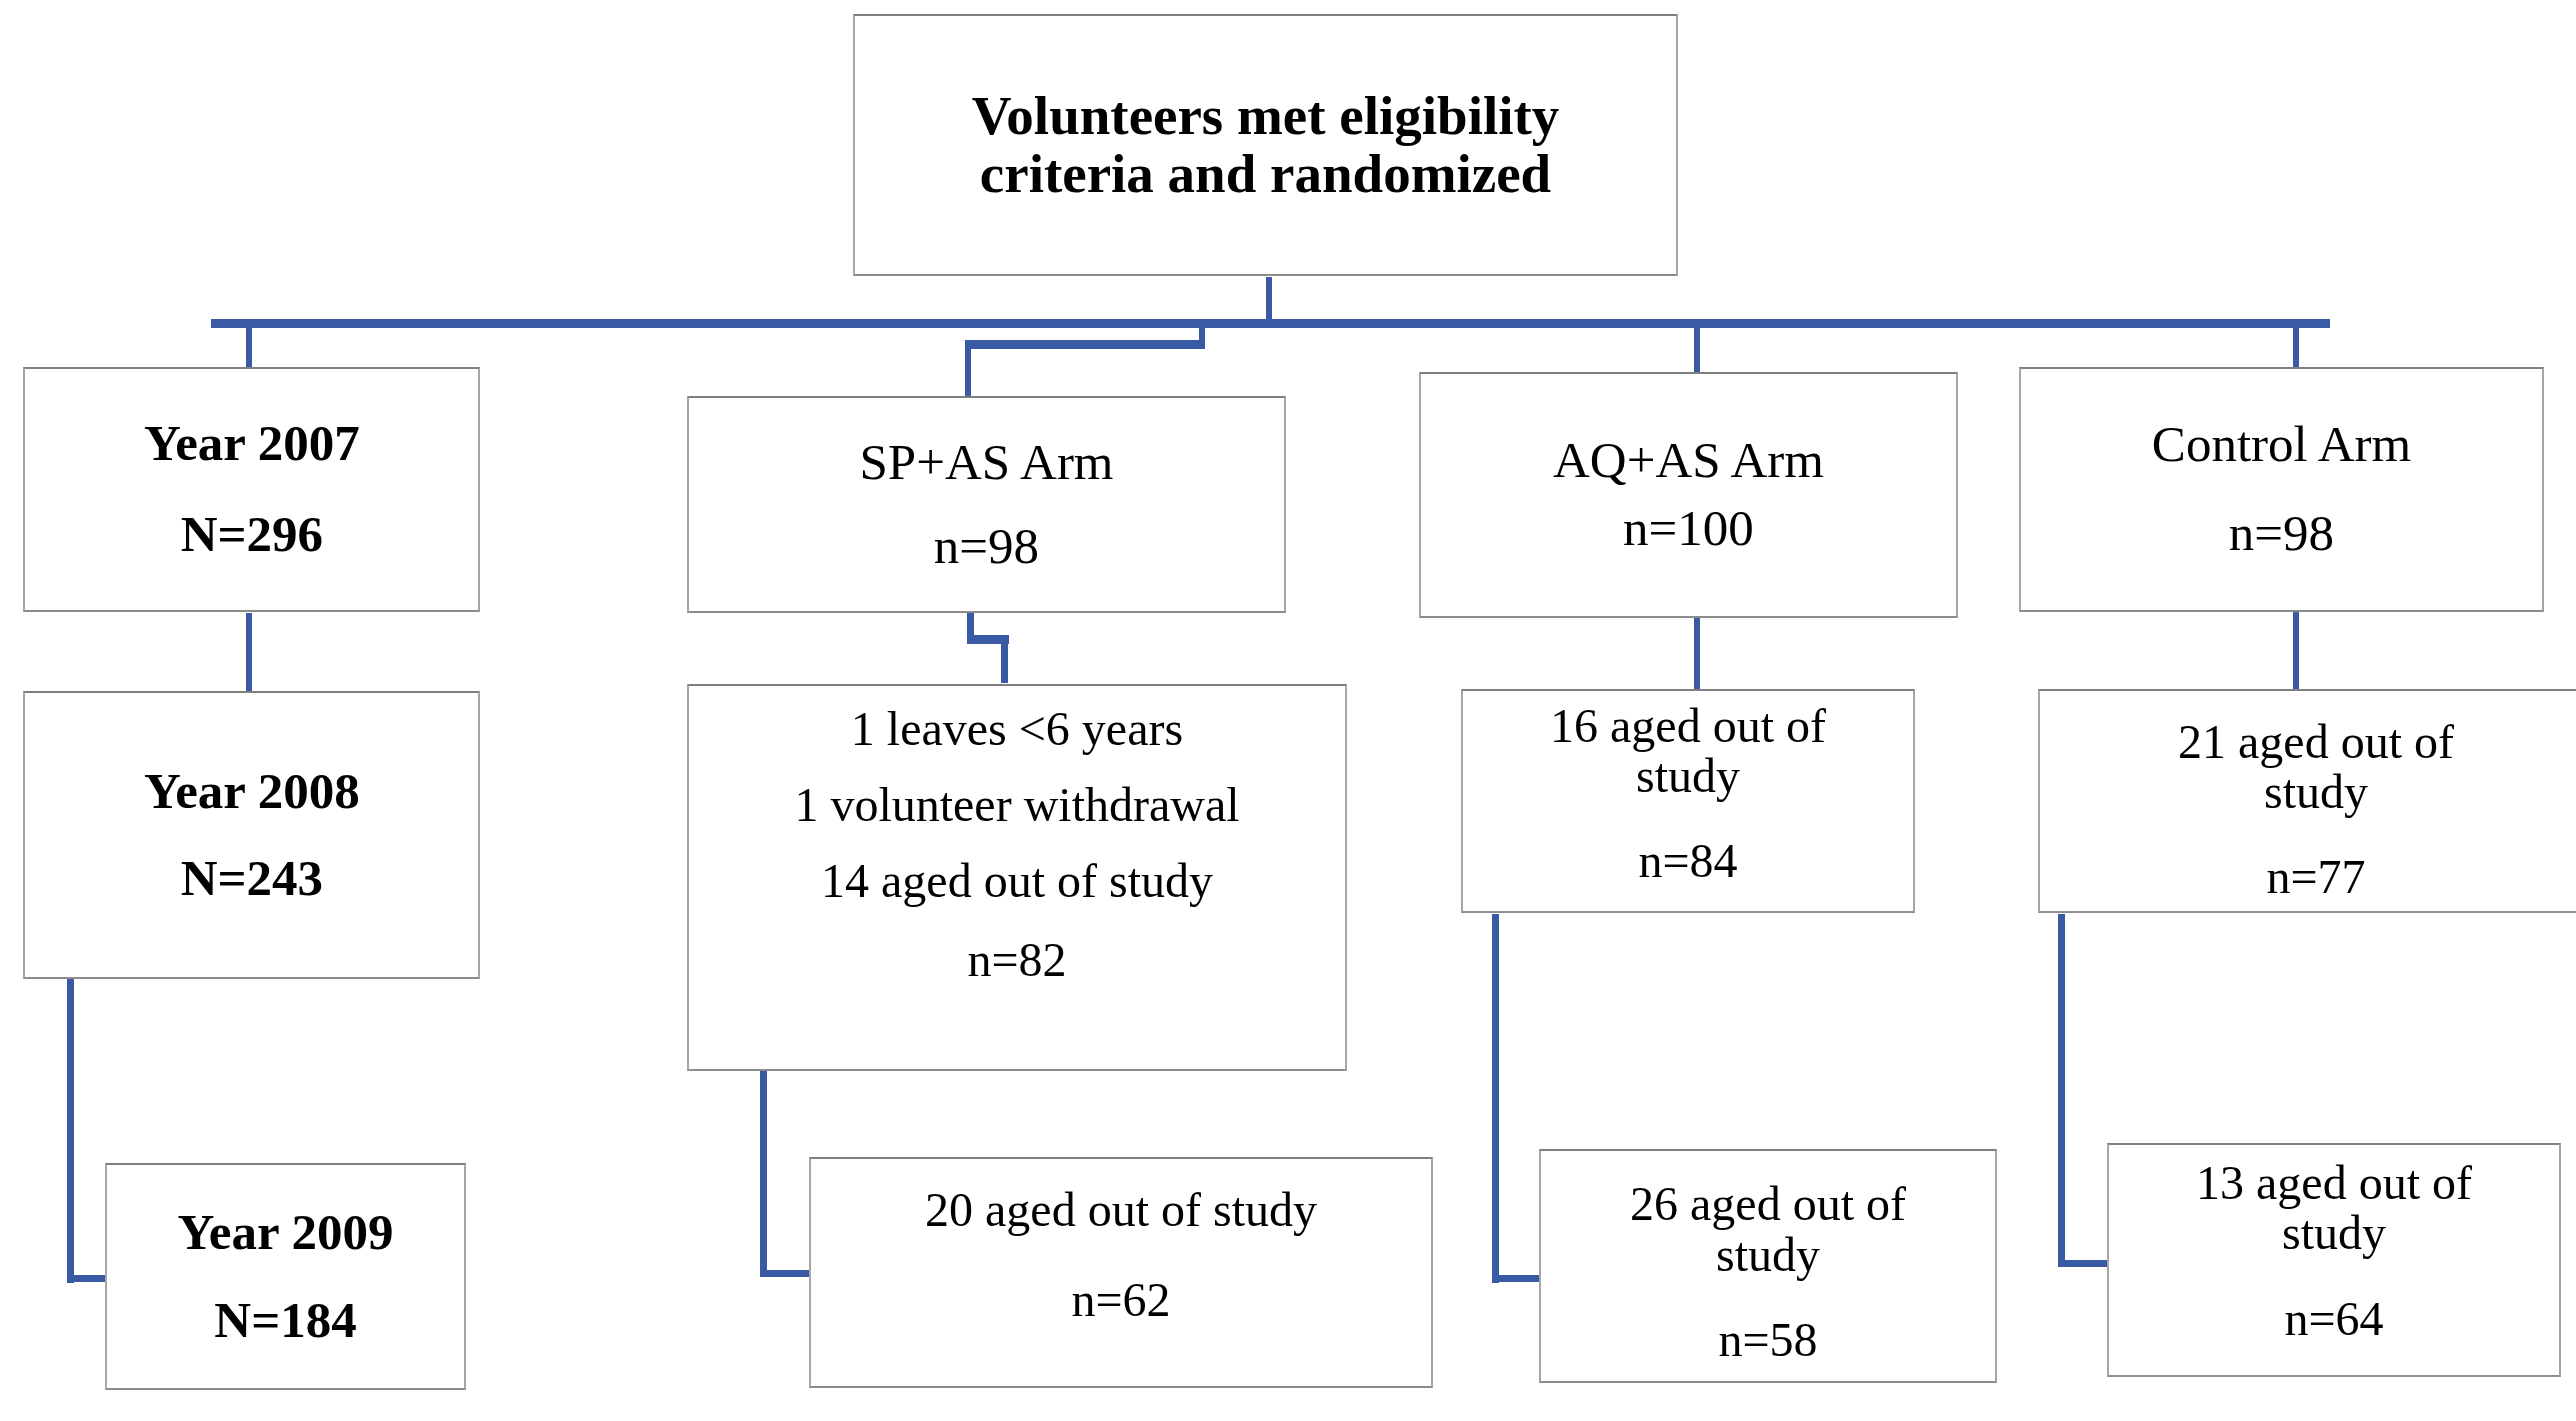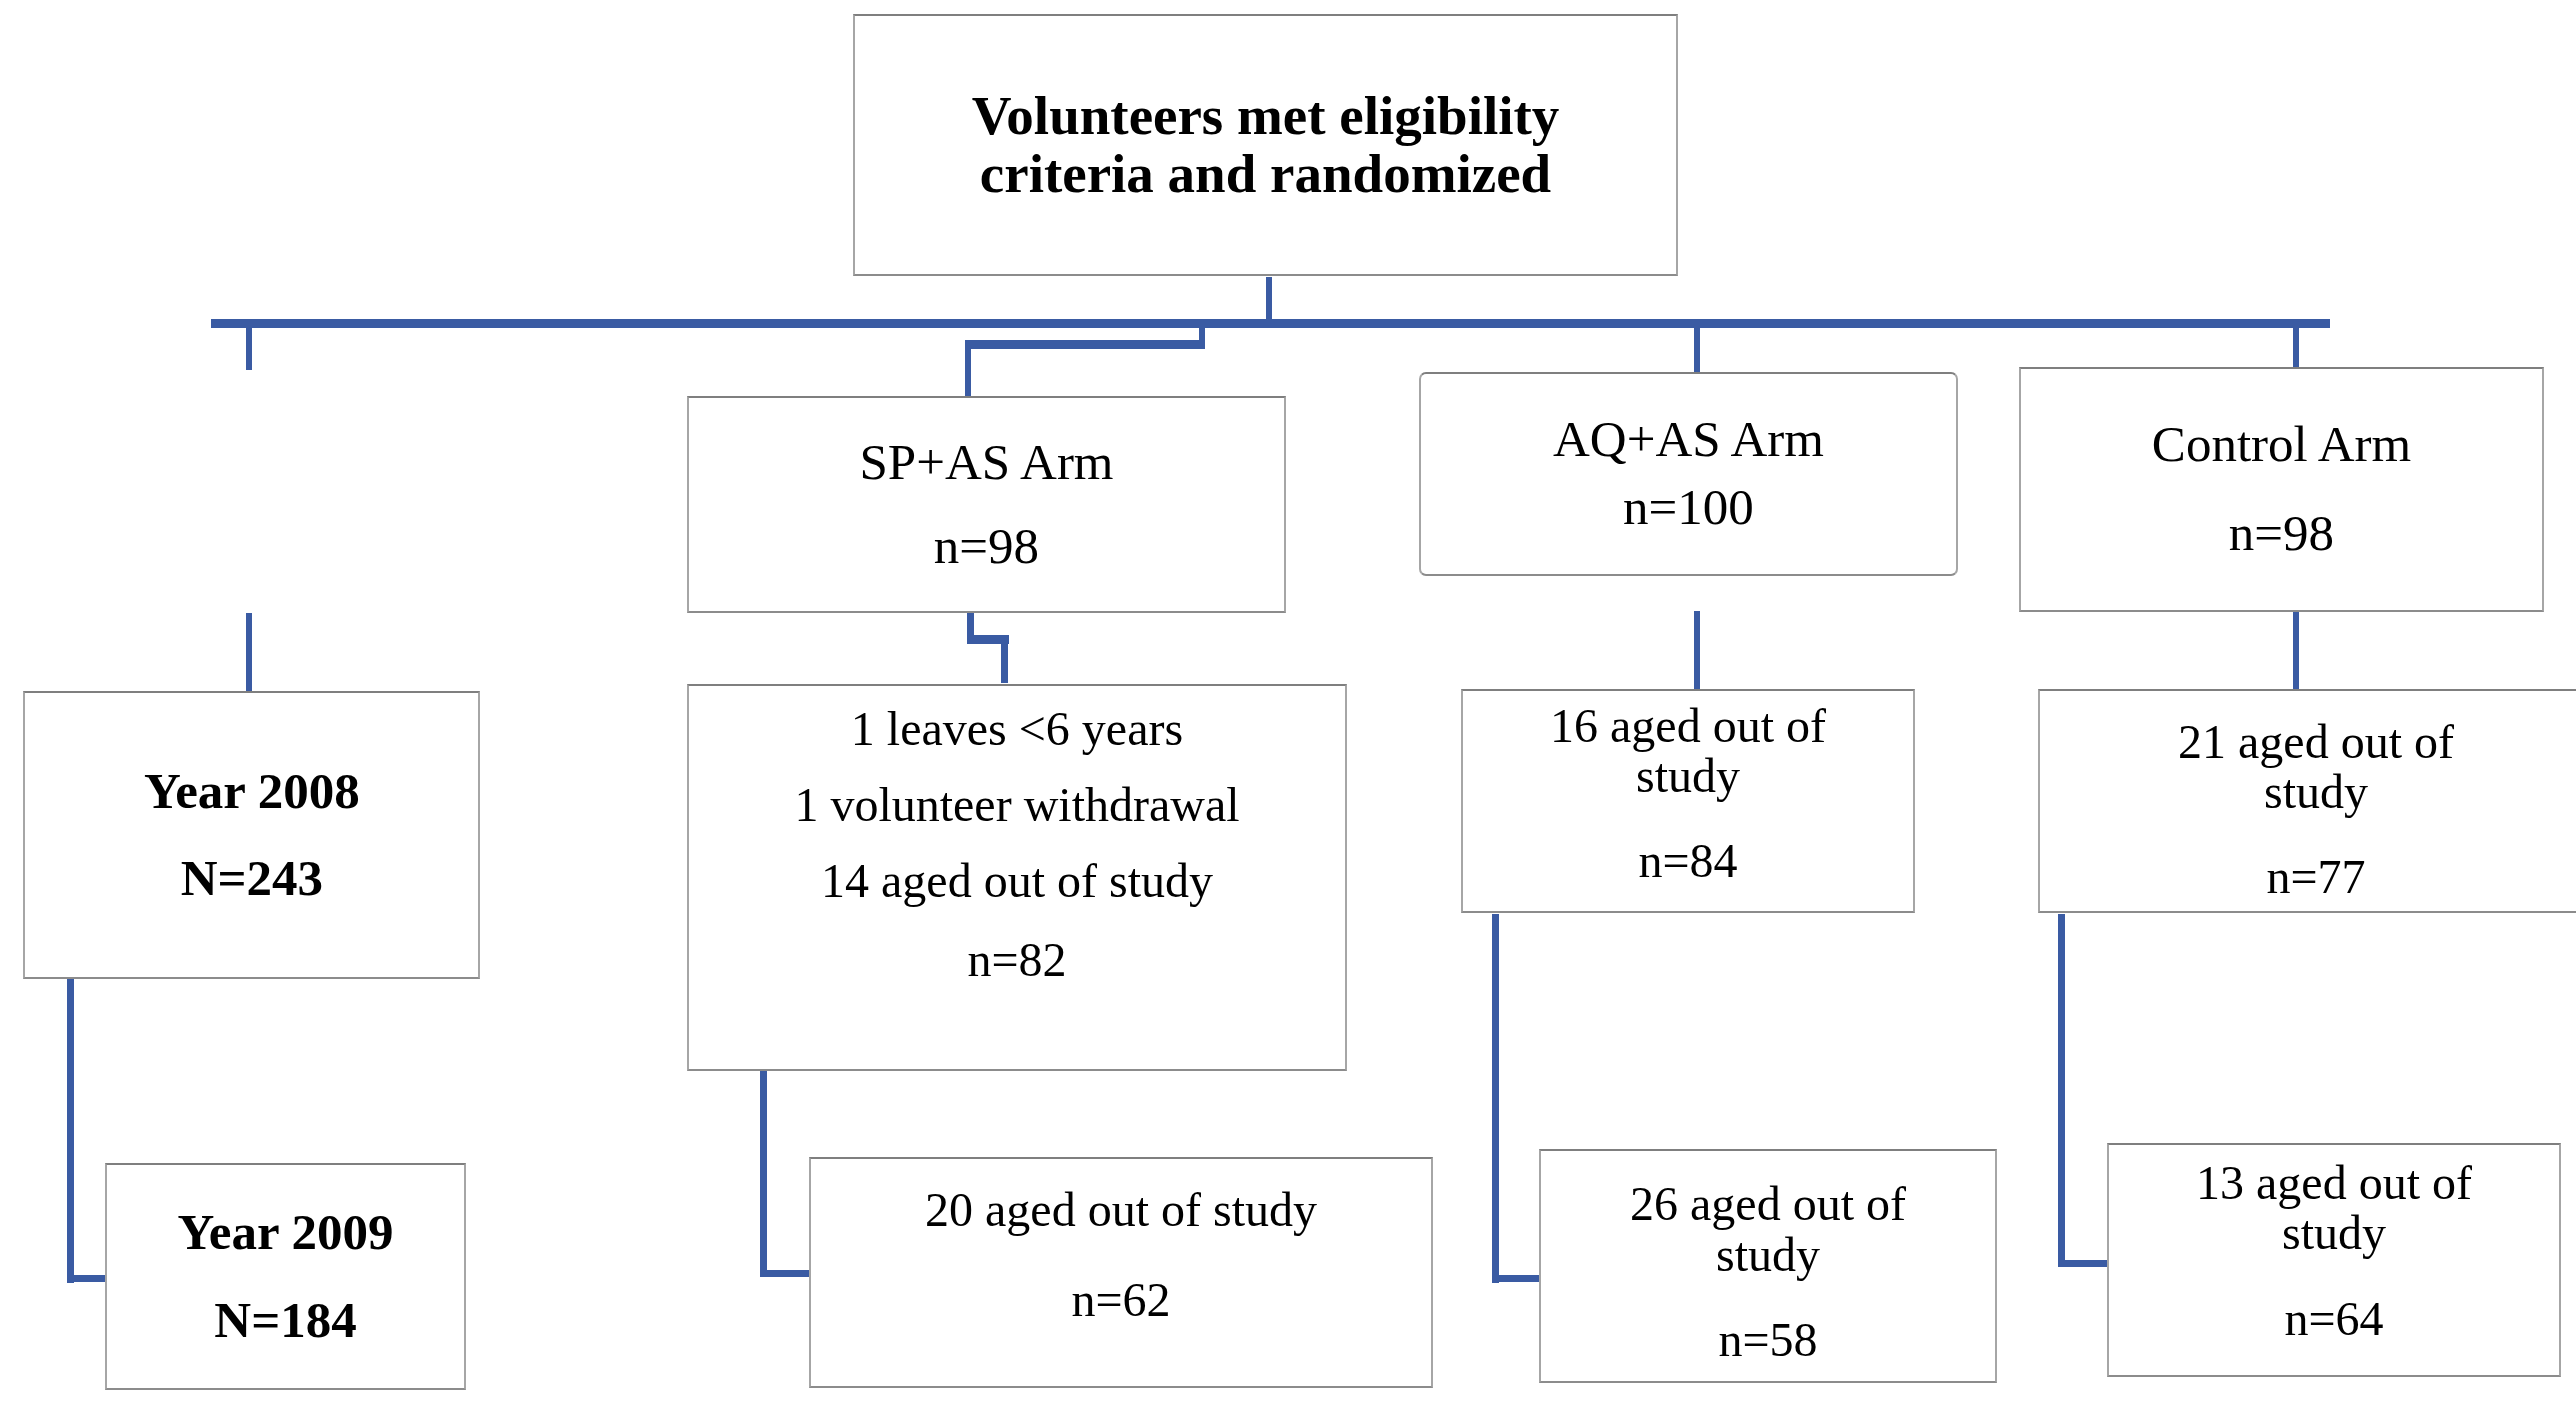--- a/index.html
+++ b/index.html
@@ -86,20 +86,24 @@
   <div class="conn" style="left:2293px; top:611px; width:6.4px; height:78px;"></div>
 
   <div class="conn" style="left:2058px; top:914px; width:7px; height:353px;"></div>
   <div class="conn" style="left:2058px; top:1260px; width:54px; height:7px;"></div>
 
   <div class="box fs-title" style="left:853px; top:14px; width:825px; height:262px; padding:0 28px;">
     <span class="line bold">Volunteers met eligibility</span>
     <span class="line bold">criteria and randomized</span>
   </div>
 
+  <div class="box fs-lg" style="left:23.4px; top:367px; width:457px; height:245px;">
+    <span class="line bold">Year 2007</span>
+    <span class="line bold" style="margin-top:37px;">N=296</span>
+  </div>
 
   <div class="box fs-lg" style="left:23.4px; top:691px; width:457px; height:288px;">
     <span class="line bold">Year 2008</span>
     <span class="line bold" style="margin-top:33px;">N=243</span>
   </div>
 
   <div class="box fs-lg" style="left:105px; top:1163px; width:361px; height:227px;">
     <span class="line bold">Year 2009</span>
     <span class="line bold" style="margin-top:34px;">N=184</span>
   </div>
@@ -114,21 +118,21 @@
     <span class="line" style="margin-top:25.5px;">1 volunteer withdrawal</span>
     <span class="line" style="margin-top:25.5px;">14 aged out of study</span>
     <span class="line" style="margin-top:28px;">n=82</span>
   </div>
 
   <div class="box fs-md" style="left:809px; top:1157px; width:624px; height:231px; justify-content:flex-start; padding-top:25.5px;">
     <span class="line">20 aged out of study</span>
     <span class="line" style="margin-top:40px;">n=62</span>
   </div>
 
-  <div class="box fs-lg" style="left:1419px; top:372px; width:539px; height:204px;border-radius:7px;">
+  <div class="box fs-lg" style="left:1419px; top:372px; width:539px; height:246px;">
     <span class="line">AQ+AS Arm</span>
     <span class="line" style="margin-top:14px;">n=100</span>
   </div>
 
   <div class="box fs-md" style="left:1461px; top:689px; width:454px; height:224px; justify-content:flex-start; padding-top:10px;">
     <span class="line">16 aged out of</span>
     <span class="line">study</span>
     <span class="line" style="margin-top:34px;">n=84</span>
   </div>
 

